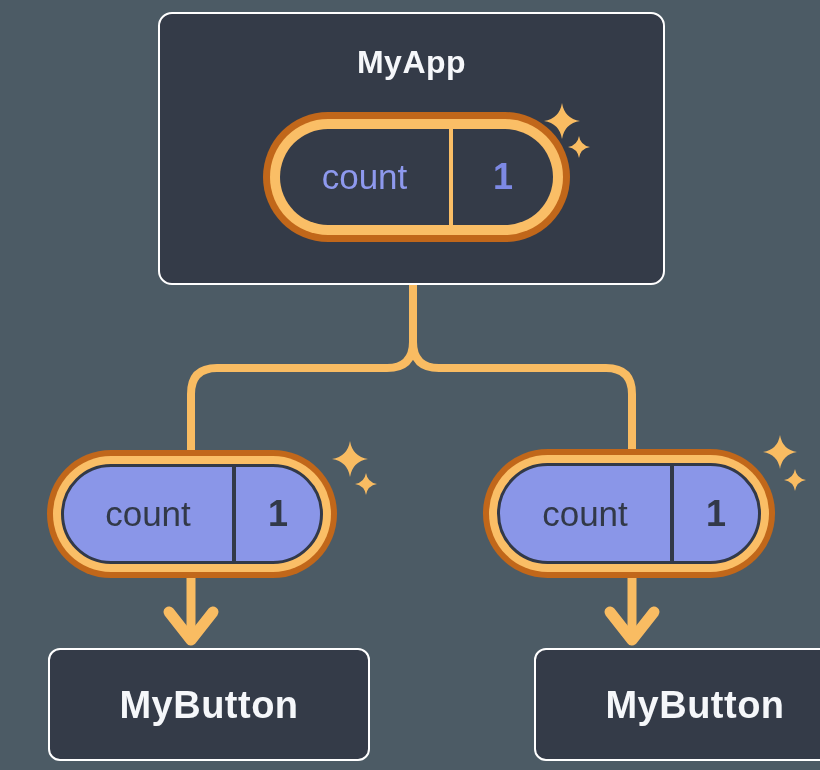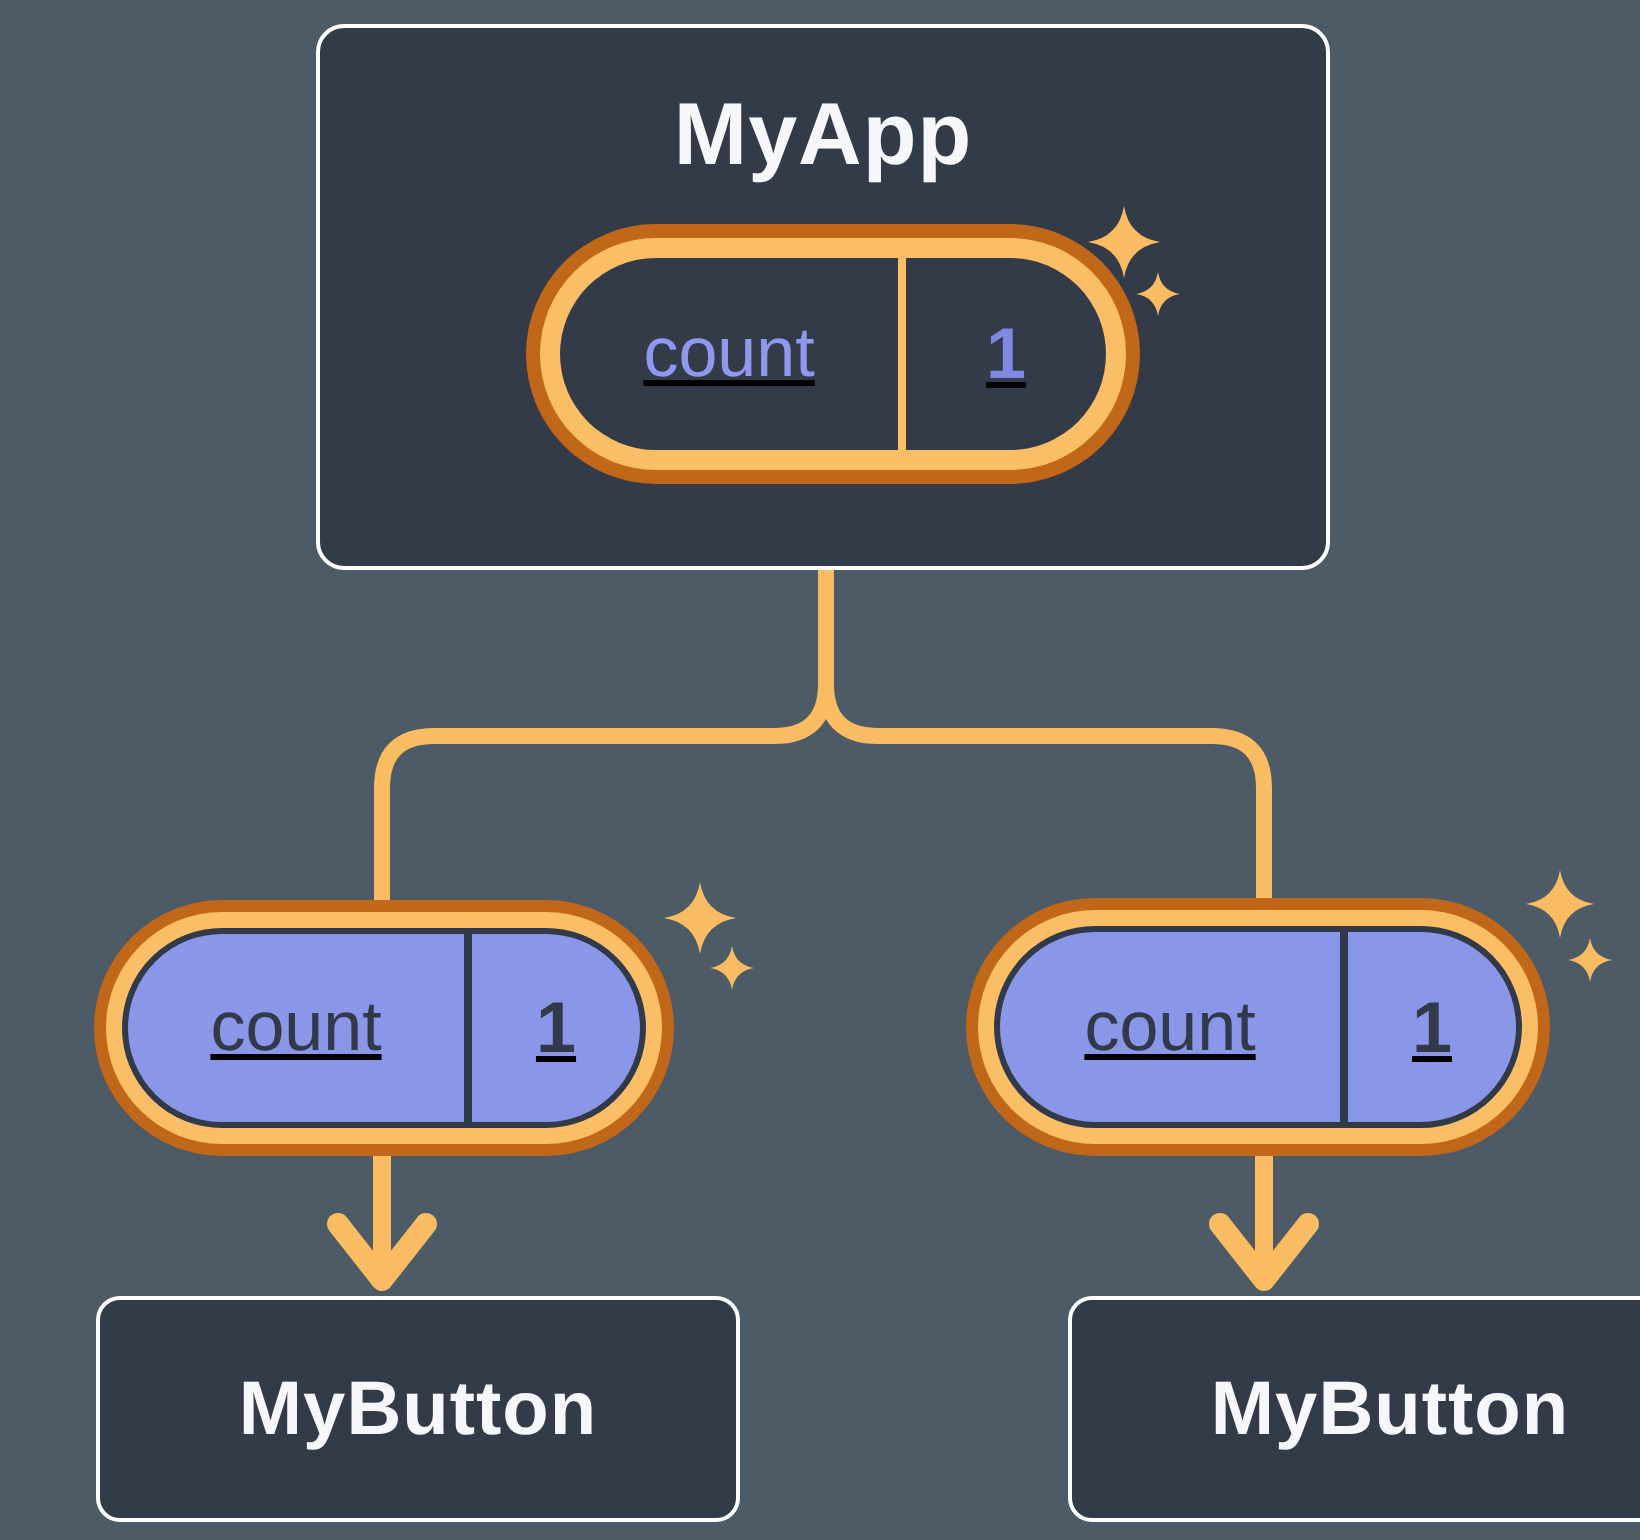--- a/index.html
+++ b/index.html
@@ -13,34 +13,34 @@
   .layer{position:absolute;left:0;top:0;width:820px;height:770px;pointer-events:none;}
   .layer.connectors{z-index:1;}
   .layer.sparkles{z-index:3;}
 
   .node-box{
     position:absolute;z-index:2;box-sizing:border-box;
     background:var(--node-fill);border:2px solid var(--node-border);border-radius:14px;
   }
   .node-root{left:158px;top:12px;width:507px;height:273px;}
   .node-title{
-    color:var(--node-text);font-size:44px;font-weight:700;text-align:center;
+    color:var(--node-text);font-size:32px;font-weight:700;text-align:center;
     line-height:1;letter-spacing:0.5px;
   }
   .node-root .node-title{margin-top:32px;}
   .node-leaf{display:flex;align-items:center;justify-content:center;margin-left:40px;}
   .node-leaf .node-title{font-size:38px;margin-top:0;}
   .node-leaf-left{left:8px;top:648px;width:322px;height:113px;border-radius:12px;}
   .node-leaf-right{left:494px;top:648px;width:322px;height:113px;border-radius:12px;}
 
   .pill-outer{
     position:absolute;z-index:2;box-sizing:border-box;border-radius:999px;
     background:var(--ring-outer);padding:7px;
   }
-  .pill-mid{box-sizing:border-box;height:100%;border-radius:999px;background:var(--ring-inner);padding:10px;text-decoration:underline;}
+  .pill-mid{box-sizing:border-box;height:100%;border-radius:999px;background:var(--ring-inner);padding:10px;}
   .pill-core{
     box-sizing:border-box;height:100%;border-radius:999px;overflow:hidden;
     display:flex;align-items:stretch;
   }
   .pill-cell{display:flex;align-items:center;justify-content:center;}
   .pill-label{flex:1;}
   .pill-divider{width:4px;}
 
   .state-pill{left:263px;top:112px;width:307px;height:130px;}
   .state-pill .pill-core{background:var(--node-fill);}

